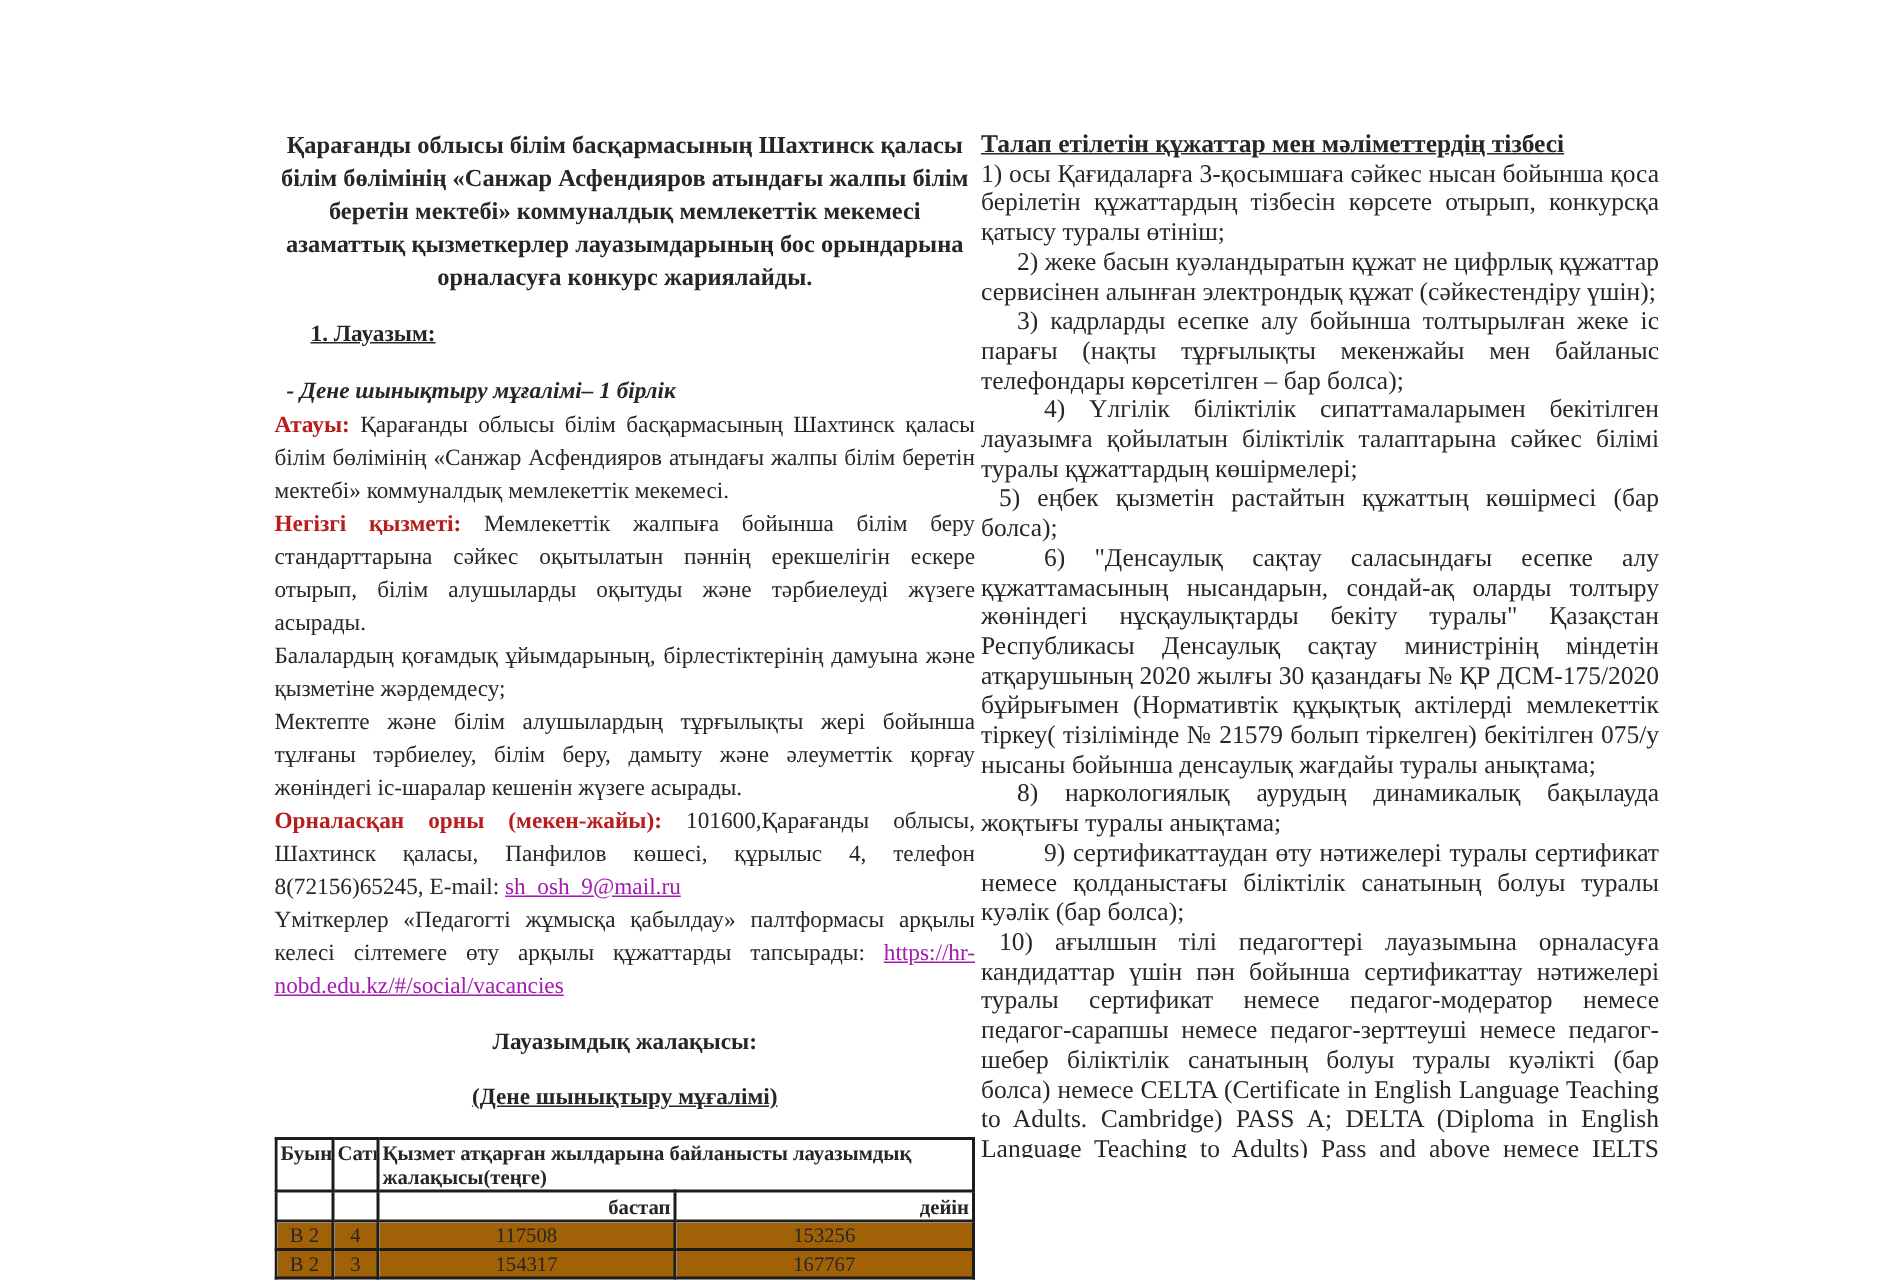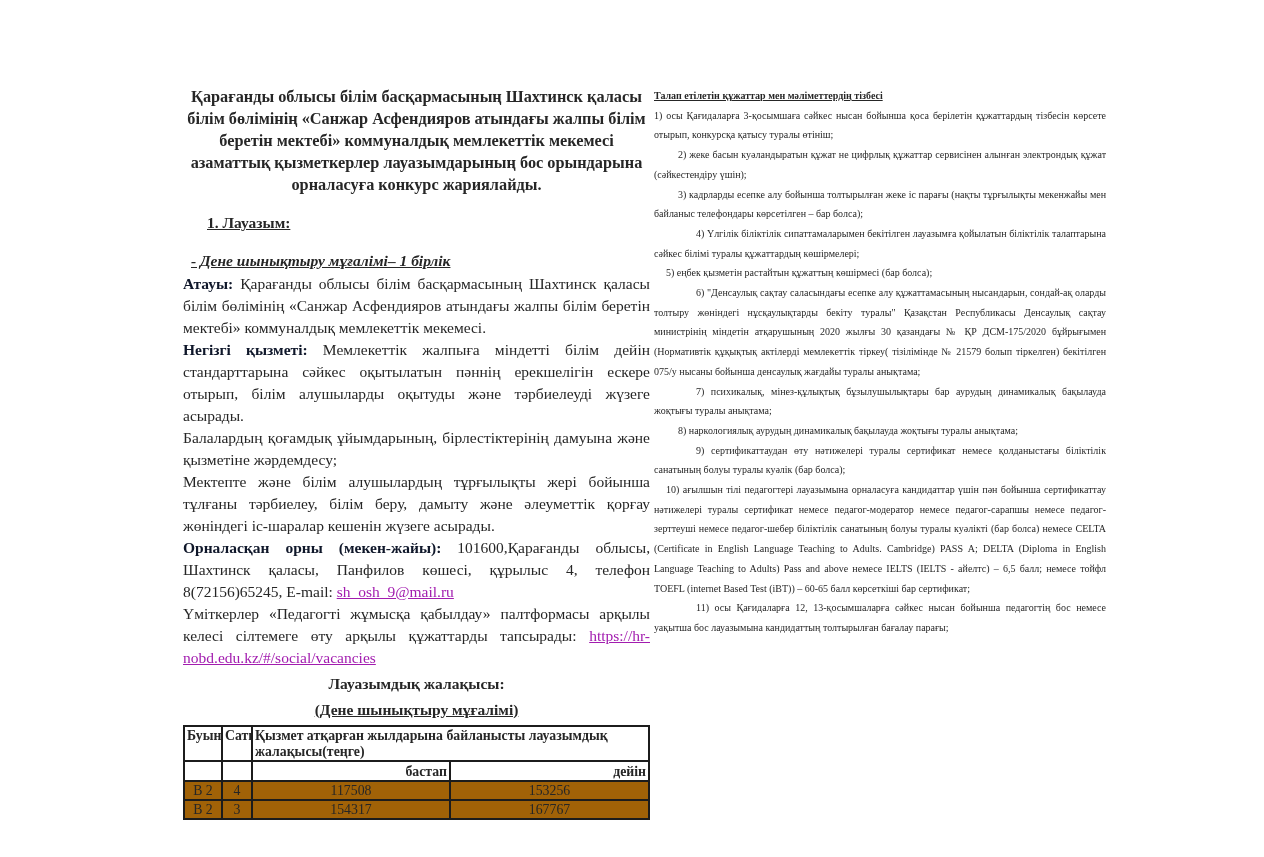--- a/index.html
+++ b/index.html
@@ -21,27 +21,27 @@
   .doc-title {
     font-weight: bold; text-align: center;
     font-size: 16.3px; line-height: 22px;
     margin: 0 0 3px 0;
   }
   .sec-heading {
     font-weight: bold; text-decoration: underline;
     padding-left: 8px; margin: 16px;
   }
   .position-line {
-    font-weight: bold; font-style: italic; text-decoration: underline;
+    font-weight: bold; font-style: italic; 
     padding-left: 8px; margin: 0 0 1px 0;
   }
   .para { margin: 0; }
-  .para b { color: #0f172a; }
+  .para b { color: #b91c1c; }
   a.doc-link { color: #a21caf; text-decoration: underline; cursor: pointer; }
-  .salary-head { font-weight: bold; text-align: center; margin: 4px; }
+  .salary-head { font-weight: bold; text-align: center; margin: 15px; }
   .salary-head.u { text-decoration: underline; }
 
   
   .table-clip { height: 131px; overflow: hidden; margin-top: 3px; }
   table.salary {
     border-collapse: collapse; width: 100%;
     font-size: 13.8px; table-layout: fixed;
   }
   table.salary th, table.salary td {
     border: 2px solid #1c1c1c;
@@ -56,21 +56,21 @@
   table.salary td { height: 17px; text-align: center; line-height: 17px; }
   tr.green td { background: #a16207; }
   .c-grade { width: 38px; }
   .c-step  { width: 30px; }
   .c-from  { width: 198px; }
 
   
   .col-right {
     position: absolute; left: 654px; top: 86px; width: 452px; height: 686px;
     overflow: hidden;
-    font-size: 10px; line-height: 19.7px; text-align: justify;
+    font-size: 17px; line-height: 19.7px; text-align: justify;
   }
   .req-heading {
     font-weight: bold; text-decoration: underline;
     margin: 0; text-align: left;
   }
   .item { margin: 0; }
   .ind-0  { text-indent: 0; }
   .ind-sm { text-indent: 12px; }
   .ind-md { text-indent: 24px; }
   .ind-lg { text-indent: 42px; }
@@ -82,21 +82,21 @@
 
   <div class="col-left">
 
     <p class="doc-title">Қарағанды облысы білім басқармасының Шахтинск қаласы білім бөлімінің «Санжар Асфендияров атындағы жалпы білім беретін мектебі» коммуналдық мемлекеттік мекемесі  азаматтық қызметкерлер лауазымдарының бос орындарына орналасуға конкурс жариялайды.</p>
 
     <p class="sec-heading">1. Лауазым:</p>
     <p class="position-line">- Дене шынықтыру мұғалімі– 1 бірлік</p>
 
     <p class="para"><b>Атауы:</b><span> Қарағанды облысы білім басқармасының Шахтинск қаласы білім бөлімінің  «Санжар Асфендияров атындағы  жалпы білім беретін мектебі»  коммуналдық мемлекеттік мекемесі.</span></p>
 
-    <p class="para"><b>Негізгі қызметі:</b><span> Мемлекеттік жалпыға міндетті білім дейін стандарттарына сәйкес оқытылатын пәннің ерекшелігін ескере отырып, білім алушыларды оқытуды және тәрбиелеуді жүзеге асырады.</span></p>
+    <p class="para"><b>Негізгі қызметі:</b><span> Мемлекеттік жалпыға бойынша білім беру стандарттарына сәйкес оқытылатын пәннің ерекшелігін ескере отырып, білім алушыларды оқытуды және тәрбиелеуді жүзеге асырады.</span></p>
 
     <p class="para">Балалардың қоғамдық ұйымдарының, бірлестіктерінің дамуына және қызметіне жәрдемдесу;</p>
     <p class="para">Мектепте және білім алушылардың тұрғылықты жері бойынша тұлғаны тәрбиелеу, білім беру, дамыту және әлеуметтік қорғау жөніндегі іс-шаралар кешенін жүзеге асырады.</p>
 
     <p class="para"><b>Орналасқан орны (мекен-жайы):</b><span> 101600,Қарағанды облысы, Шахтинск қаласы, Панфилов көшесі, құрылыс 4, телефон 8(72156)65245, E-mail: </span><a class="doc-link" href="#">sh_osh_9@mail.ru</a></p>
 
     <p class="para"><span>Үміткерлер «Педагогті жұмысқа қабылдау» палтформасы арқылы келесі сілтемеге өту арқылы құжаттарды тапсырады: </span><a class="doc-link" href="#">https://hr-nobd.edu.kz/#/social/vacancies</a></p>
 
     <p class="salary-head">Лауазымдық жалақысы:</p>
     <p class="salary-head u">(Дене шынықтыру мұғалімі)</p>
@@ -141,21 +141,20 @@
 
   <div class="col-right">
     <p class="req-heading">Талап етілетін құжаттар мен мәліметтердің тізбесі</p>
 
     <p class="item ind-0">1) осы Қағидаларға 3-қосымшаға сәйкес нысан бойынша қоса берілетін құжаттардың тізбесін көрсете отырып, конкурсқа қатысу туралы өтініш;</p>
     <p class="item ind-md">2) жеке басын куәландыратын құжат не цифрлық құжаттар сервисінен алынған электрондық құжат (сәйкестендіру үшін);</p>
     <p class="item ind-md">3) кадрларды есепке алу бойынша толтырылған жеке іс парағы (нақты тұрғылықты мекенжайы мен байланыс телефондары көрсетілген – бар болса);</p>
     <p class="item ind-lg">4) Үлгілік біліктілік сипаттамаларымен бекітілген лауазымға қойылатын біліктілік талаптарына сәйкес білімі туралы құжаттардың көшірмелері;</p>
     <p class="item ind-sm">5) еңбек қызметін растайтын құжаттың көшірмесі (бар болса);</p>
     <p class="item ind-lg">6) "Денсаулық сақтау саласындағы есепке алу құжаттамасының нысандарын, сондай-ақ оларды толтыру жөніндегі нұсқаулықтарды бекіту туралы" Қазақстан Республикасы Денсаулық сақтау министрінің міндетін атқарушының 2020 жылғы 30 қазандағы № ҚР ДСМ-175/2020 бұйрығымен (Нормативтік құқықтық актілерді мемлекеттік тіркеу( тізілімінде № 21579 болып тіркелген) бекітілген 075/у нысаны бойынша денсаулық жағдайы туралы анықтама;</p>
-    <p class="item ind-lg">7) психикалық, мінез-құлықтық бұзылушылықтары бар аурудың динамикалық бақылауда жоқтығы туралы анықтама;</p>
     <p class="item ind-md">8) наркологиялық аурудың динамикалық бақылауда жоқтығы туралы анықтама;</p>
     <p class="item ind-lg">9) сертификаттаудан өту нәтижелері туралы сертификат немесе қолданыстағы біліктілік санатының болуы туралы куәлік (бар болса);</p>
     <p class="item ind-sm">10) ағылшын тілі педагогтері лауазымына орналасуға кандидаттар үшін пән бойынша сертификаттау нәтижелері туралы сертификат немесе педагог-модератор немесе педагог-сарапшы немесе педагог-зерттеуші немесе педагог-шебер біліктілік санатының болуы туралы куәлікті (бар болса) немесе CELTA (Certificate in English Language Teaching to Adults. Cambridge) PASS A; DELTA (Diploma in English Language Teaching to Adults) Pass and above немесе IELTS (IELTS - айелтс) – 6,5 балл; немесе тойфл TOEFL (internet Based Test (iBT)) – 60-65 балл көрсеткіші бар сертификат;</p>
     <p class="item ind-lg">11) осы Қағидаларға 12, 13-қосымшаларға сәйкес нысан бойынша педагогтің бос немесе уақытша бос лауазымына кандидаттың толтырылған бағалау парағы;</p>
 
   </div>
 
 </div>
 
 </body></html>

